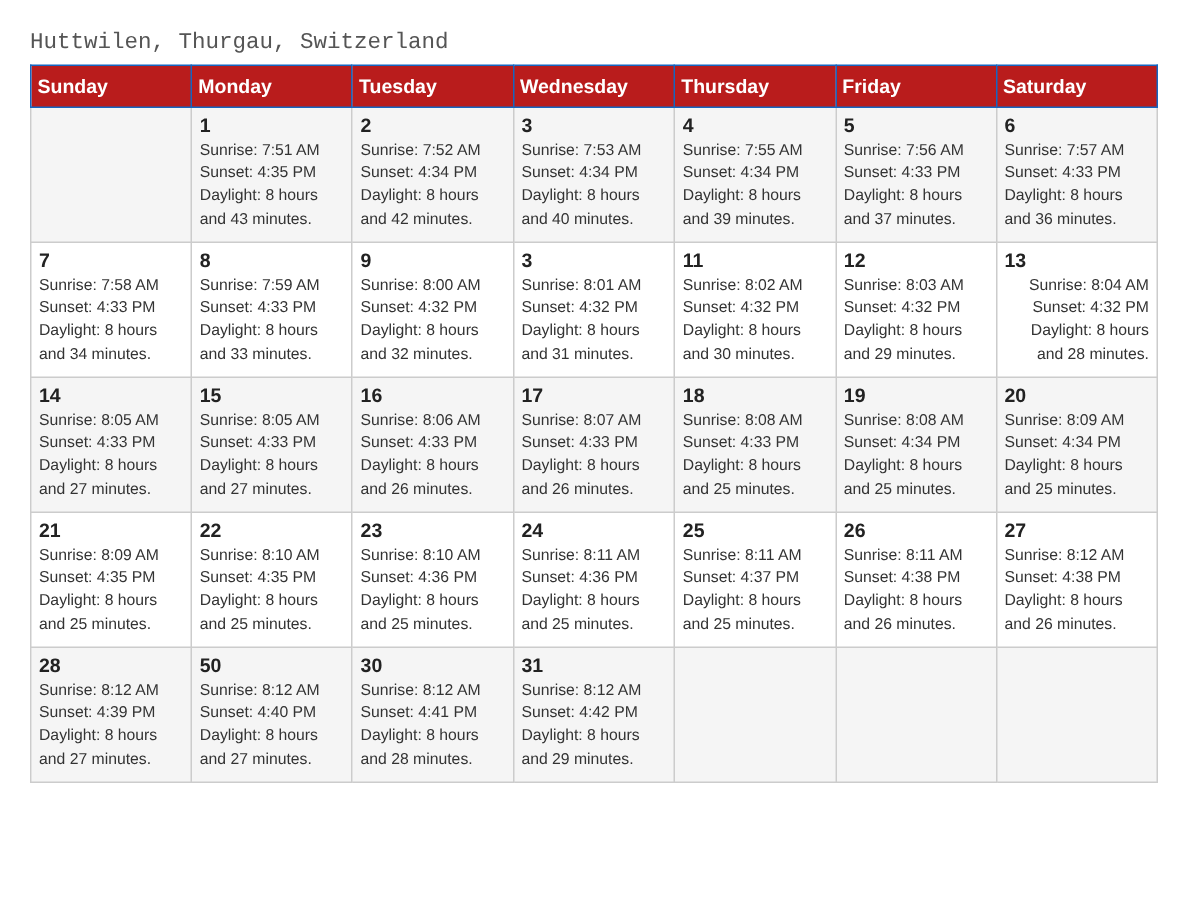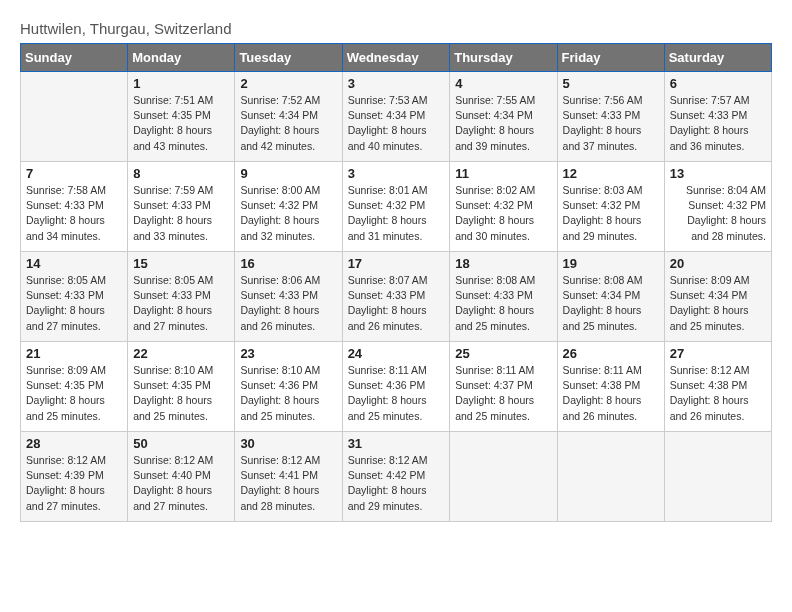--- a/index.html
+++ b/index.html
@@ -36,28 +36,29 @@
       text-align: right;
     }
     .month-year {
       font-size: 32px;
       font-weight: 300;
       color: #222;
     }
     .location {
       font-size: 15px;
       color: #555;
+      font-family: Liberation Mono, monospace;
     }
     table {
       width: 100%;
       border-collapse: collapse;
       font-size: 11px;
     }
     thead tr th {
-      background-color: #737373;
+      background-color: #b91c1c;
       color: #fff;
       padding: 6px 4px;
       text-align: left;
       font-size: 13px;
       font-weight: 600;
       border: 1px solid #1565c0;
     }
     tbody tr td {
       border: 1px solid #ccc;
       vertical-align: top;

